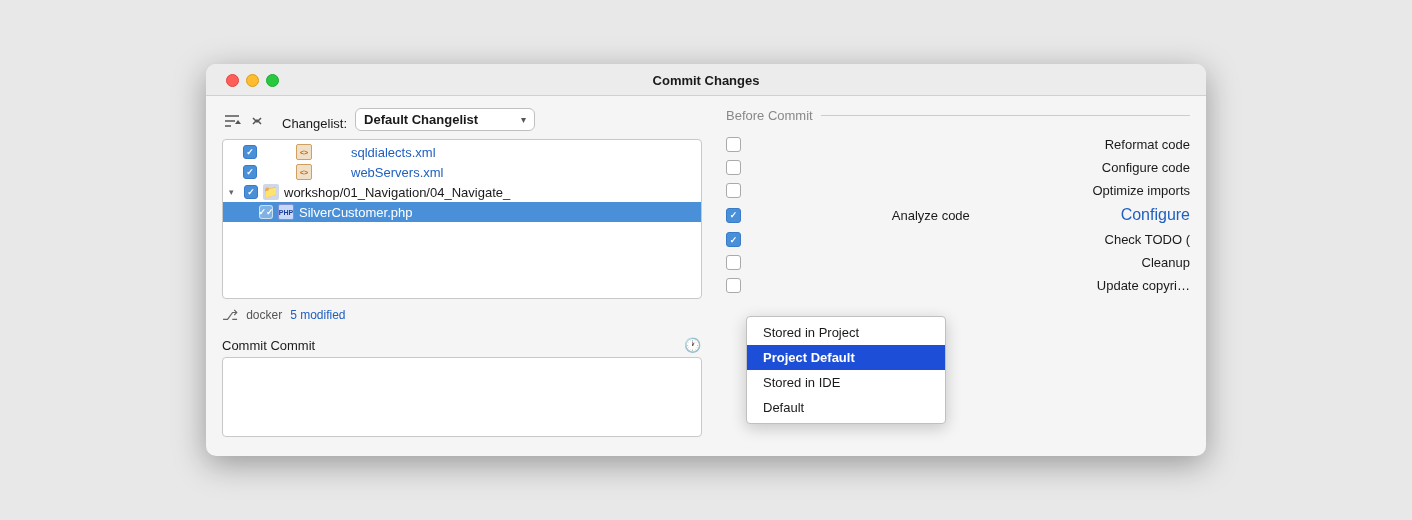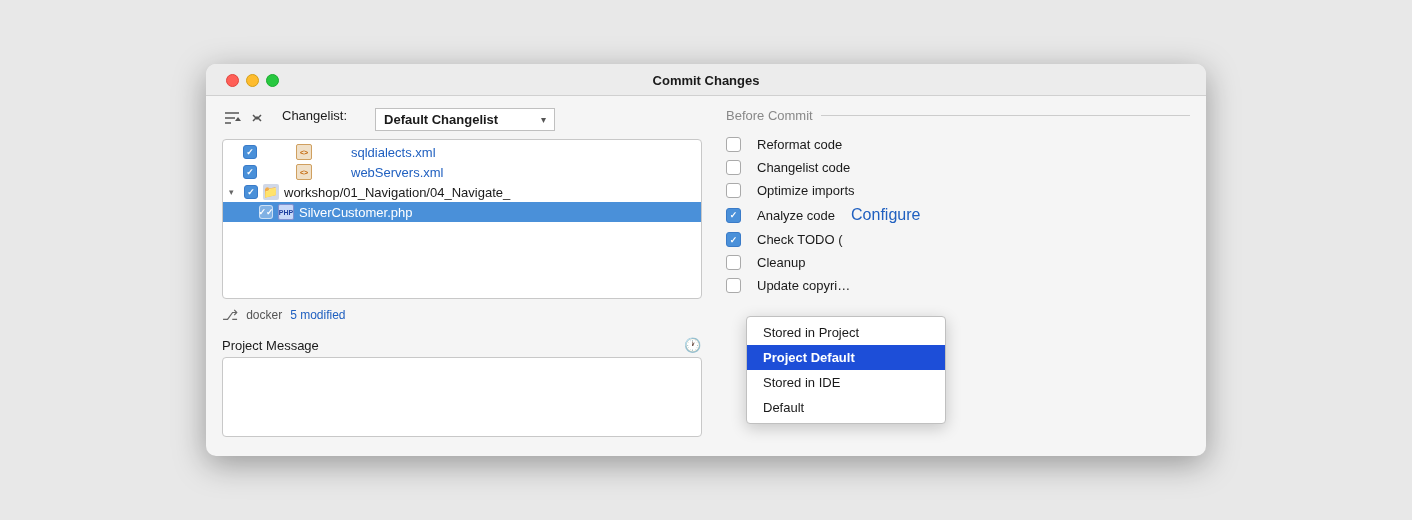--- a/index.html
+++ b/index.html
@@ -56,21 +56,21 @@
       padding: 12px 16px 16px 16px;
       gap: 24px;
     }
     
     .left-panel {
       width: 480px;
       flex-shrink: 0;
     }
     .toolbar {
       display: flex;
-      align-items: flex-start;
+      align-items: flex-end;
       gap: 8px;
       margin-bottom: 8px;
     }
     .toolbar-icon {
       width: 20px;
       height: 20px;
       display: flex;
       align-items: center;
       justify-content: center;
       cursor: pointer;
@@ -80,26 +80,25 @@
     .changelist-label {
       font-weight: 400;
       color: #1a1a1a;
       margin-left: 4px;
     }
     .changelist-dropdown {
       display: flex;
       align-items: center;
       background: white;
       border: 1px solid #c0c0c0;
-      border-radius: 0;
+      border-radius: 6px;
       padding: 3px 8px;
       gap: 8px;
       cursor: pointer;
       min-width: 180px;
-      margin-left: 20px;
     }
     .changelist-dropdown-label {
       font-weight: 700;
       font-size: 13px;
       color: #1a1a1a;
     }
     .dropdown-arrow {
       margin-left: auto;
       color: #555;
       font-size: 10px;
@@ -250,22 +249,23 @@
     }
     .section-title::after {
       content: '';
       flex: 1;
       height: 1px;
       background: #ccc;
     }
     .option-row {
       display: flex;
       align-items: center;
-      gap: 16px;
+      gap: 8px;
       padding: 4px 0;
+      justify-content: space-between;
     }
     .opt-checkbox {
       width: 15px;
       height: 15px;
       border: 1.5px solid #aaa;
       border-radius: 3px;
       background: white;
       display: flex;
       align-items: center;
       justify-content: center;
@@ -388,38 +388,38 @@
       </div>
 
       <div class="status-bar">
         <span class="branch-icon">⎇</span>
         <span>docker</span>
         <span class="modified-count">5 modified</span>
       </div>
 
       <div class="commit-message-section">
         <div class="commit-message-label">
-          <span>Project Message</span>
+          <span>Commit Commit</span>
           <span class="clock-icon">🕐</span>
         </div>
         <textarea class="commit-message-textarea" style=""></textarea>
       </div>
     </div>
 
     <div class="right-panel">
       <div class="section-title">Before Commit</div>
 
       <div class="option-row">
         <div class="opt-checkbox"></div>
         <span class="opt-label">Reformat code</span>
       </div>
 
       <div class="option-row">
         <div class="opt-checkbox"></div>
-        <span class="opt-label">Changelist code</span>
+        <span class="opt-label">Configure code</span>
       </div>
 
       <div class="option-row">
         <div class="opt-checkbox"></div>
         <span class="opt-label">Optimize imports</span>
       </div>
 
       <div class="option-row">
         <div class="opt-checkbox checked"></div>
         <span class="opt-label">Analyze code</span>

